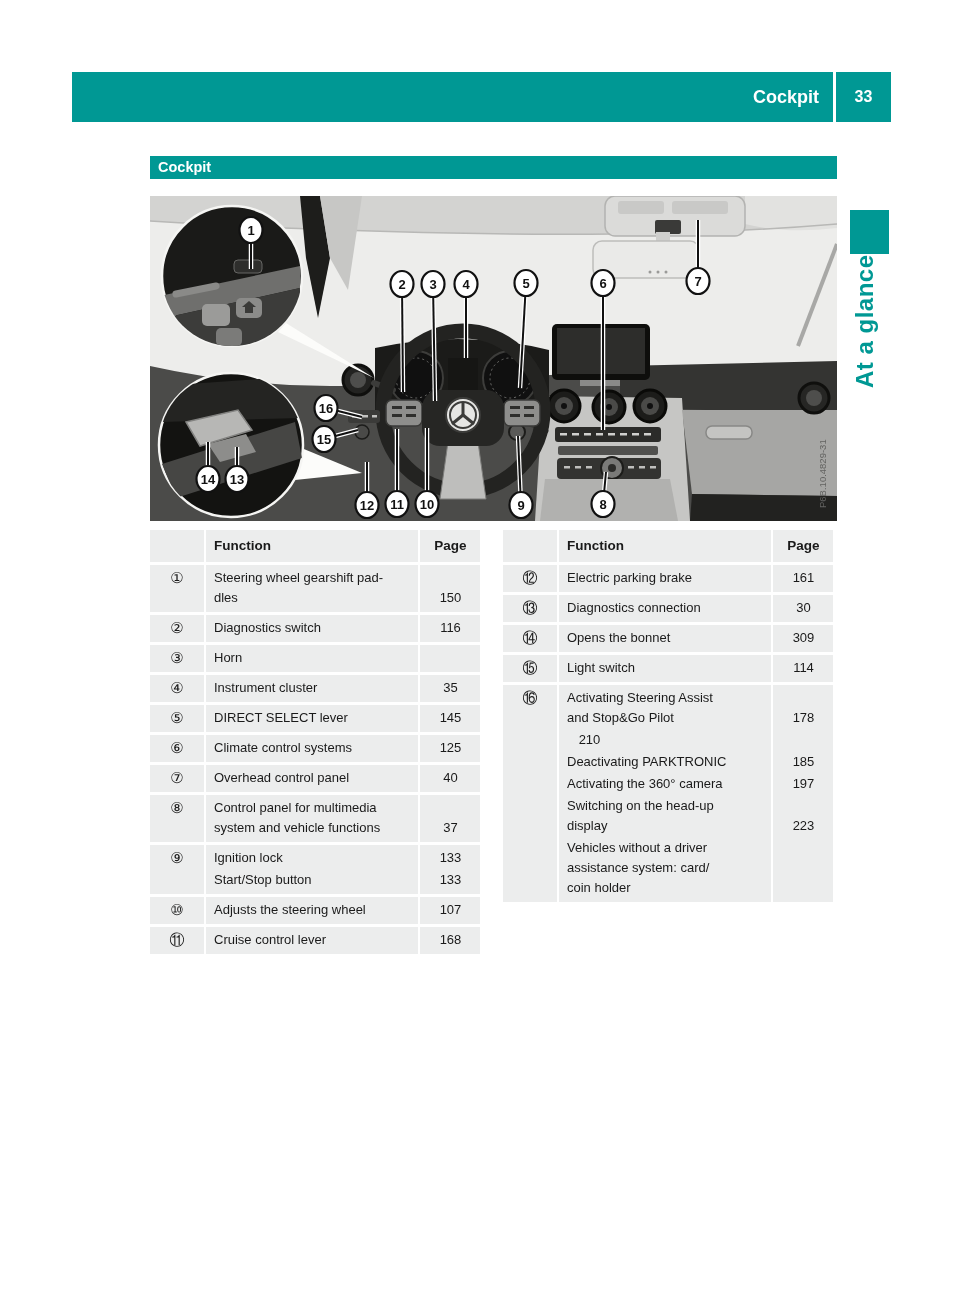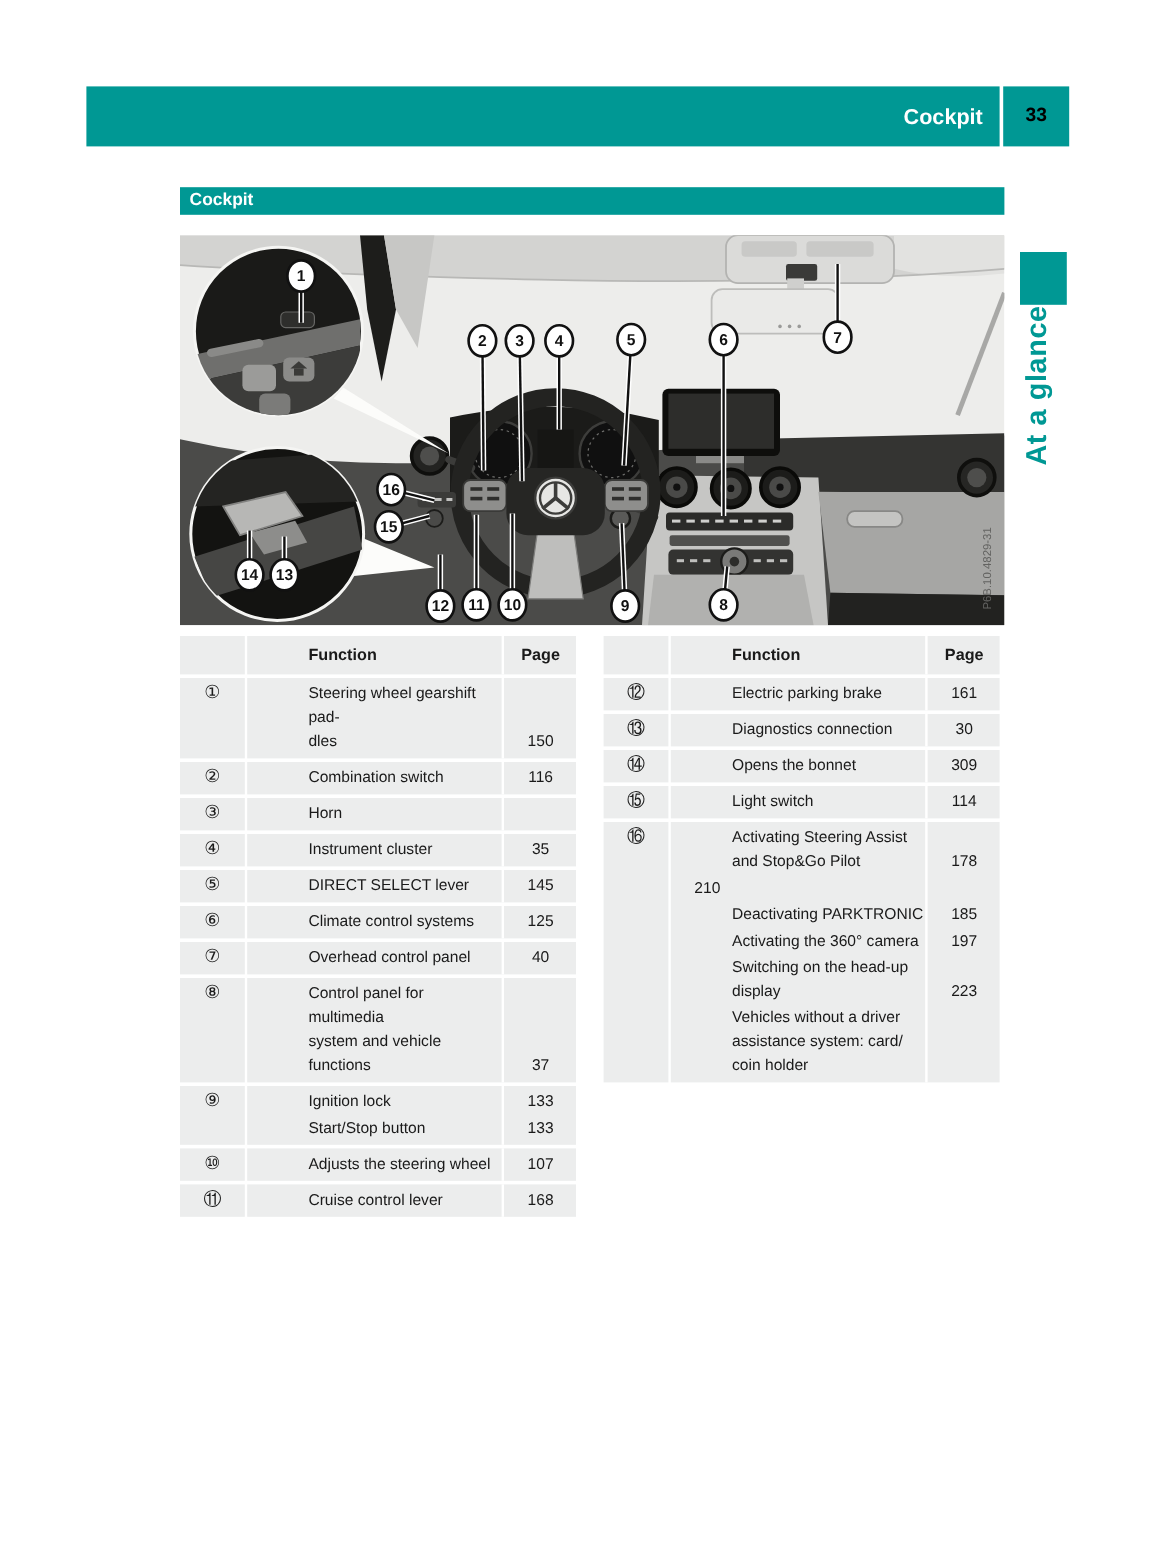--- a/index.html
+++ b/index.html
@@ -8,21 +8,21 @@
   *{box-sizing:border-box; margin:0; padding:0;}
   html,body{width:960px; height:1302px; background:#fff;
     font-family:"Liberation Sans", sans-serif; color:var(--text);}
   body{position:relative; overflow:hidden;}
 
   
   .topbar{position:absolute; left:72px; top:72px; width:761px; height:50px;
     background:var(--teal); color:#fff; display:flex; align-items:center;
     justify-content:flex-end; padding-right:14px; font-size:18px; font-weight:bold;}
   .pagebox{position:absolute; left:836px; top:72px; width:55px; height:50px;
-    background:var(--teal); color:#000000; display:flex; align-items:center;
+    background:var(--teal); color:#ffffff; display:flex; align-items:center;
     justify-content:center; font-size:16px; font-weight:bold;}
 
   
   .sectionbar{position:absolute; left:150px; top:156px; width:687px; height:23px;
     background:var(--teal); color:#fff; font-size:14.5px; font-weight:bold;
     line-height:23px; padding-left:8px;}
 
   
   .figure{position:absolute; left:150px; top:196px; width:687px; height:325px;}
 
@@ -30,21 +30,21 @@
   .tbl{position:absolute; top:530px; width:330px;}
   .tbl-left{left:150px;}
   .tbl-right{left:503px;}
   .trow{display:grid; grid-template-columns:54px 274px; column-gap:2px; margin-bottom:3px;}
   .cell{background:var(--cell);}
   .num{text-align:center; padding-top:4px; font-size:15px; line-height:18px;}
   .main{position:relative; padding:3px 0 4px 8px;}
   .main::after{content:""; position:absolute; top:0; bottom:0; right:60px; width:2px; background:#fff;}
   .entry{display:flex;}
   .entry + .entry{margin-top:2px;}
-  .t{flex:1; white-space:pre-line; padding-right:10px; font-size:13px; line-height:20px;margin-left:43px;}
+  .t{flex:1; white-space:pre-line; padding-right:10px; font-size:13px; line-height:20px;}
   .p{width:52px; text-align:center; align-self:flex-end; padding-right:7px;
      font-size:13px; line-height:20px;}
   .thead .main{padding-top:6px; padding-bottom:6px;}
   .thead .t,.thead .p{font-weight:bold; font-size:13.5px;}
 
   
   .tabsquare{position:absolute; left:850px; top:210px; width:39px; height:44px;
     background:var(--teal);}
   .ataglance{position:absolute; left:851px; top:388px; transform-origin:0 0;
     transform:rotate(-90deg); font-size:24px; font-weight:bold; color:var(--teal);
@@ -352,21 +352,21 @@
           <div class="t">Steering wheel gearshift pad-
 dles</div>
           <div class="p">150</div>
         </div>
       </div>
     </div>
     <div class="trow">
       <div class="cell num">②</div>
       <div class="cell main">
         <div class="entry">
-          <div class="t">Combination switch</div>
+          <div class="t">Diagnostics switch</div>
           <div class="p">116</div>
         </div>
       </div>
     </div>
     <div class="trow">
       <div class="cell num">③</div>
       <div class="cell main">
         <div class="entry">
           <div class="t">Horn</div>
           <div class="p"></div>

